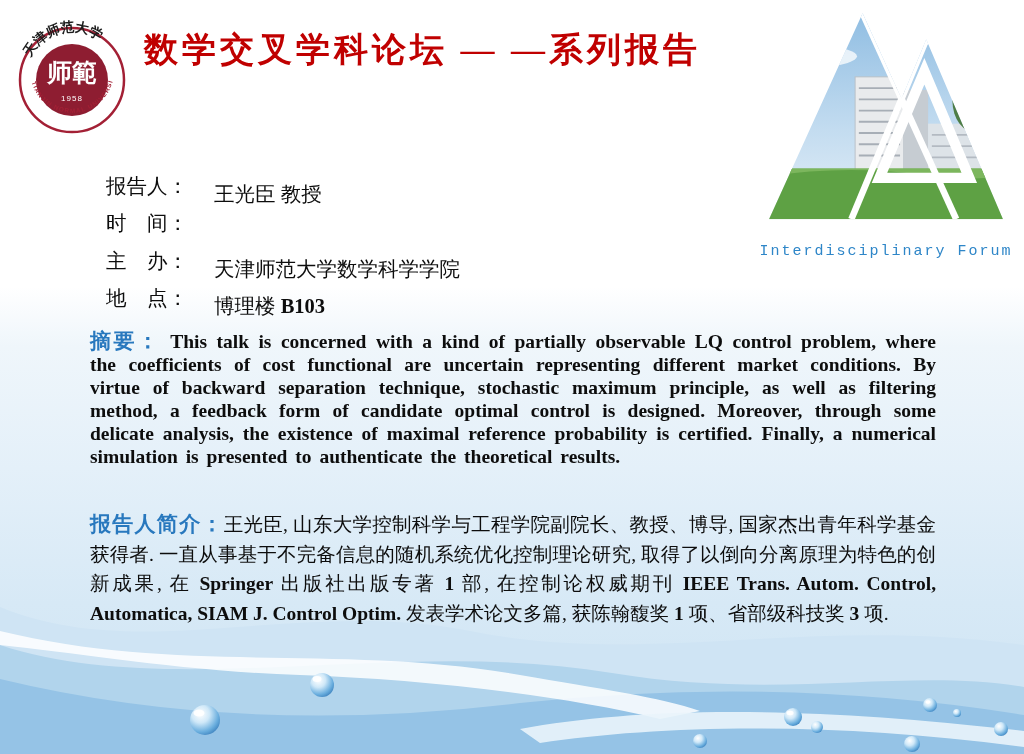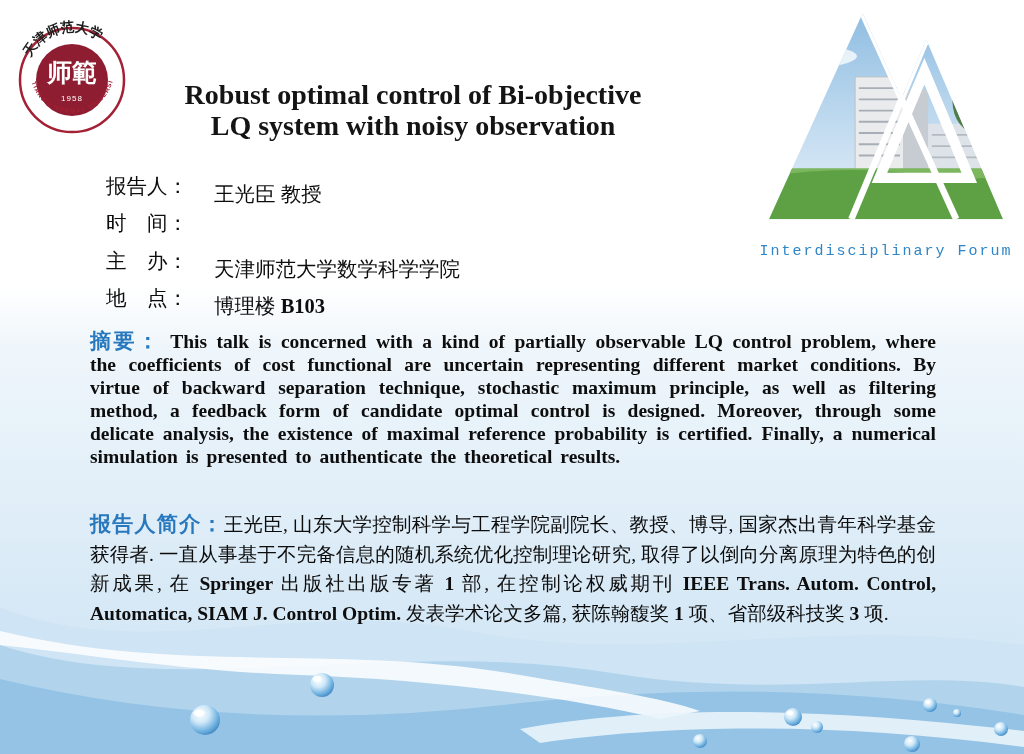--- a/index.html
+++ b/index.html
@@ -58,25 +58,22 @@
     <text font-size="13.5" font-weight="bold" fill="#1c1c1c" font-family="'DejaVu Serif',serif">
       <textPath href="#arcTop" startOffset="6%">天津师范大学</textPath>
     </text>
     <text x="60" y="67" text-anchor="middle" font-size="25" font-weight="bold" fill="#ffffff" font-family="'DejaVu Serif',serif">师範</text>
     <text x="60" y="87" text-anchor="middle" font-size="8" fill="#ffffff" letter-spacing="1" font-family="'Liberation Sans',sans-serif">1958</text>
     <text font-size="6.3" font-weight="bold" fill="#a32035" letter-spacing="1.1" font-family="'Liberation Sans',sans-serif">
       <textPath href="#arcBot" startOffset="2%">TIANJIN NORMAL UNIVERSITY</textPath>
     </text>
   </svg>
 
+  <div class="main-title">数学交叉学科论坛 — —系列报告</div>
 
-  <div class="talk-title">
-    <div>Robust optimal control of Bi-objective</div>
-    <div>LQ system with noisy observation</div>
-  </div>
 
   <div class="info">
     <div class="info-row">
       <span class="info-label">报告人：</span>
       <span class="info-value">王光臣 教授</span>
     </div>
     <div class="info-row">
       <span class="info-label">时　间：</span>
     </div>
     <div class="info-row">

